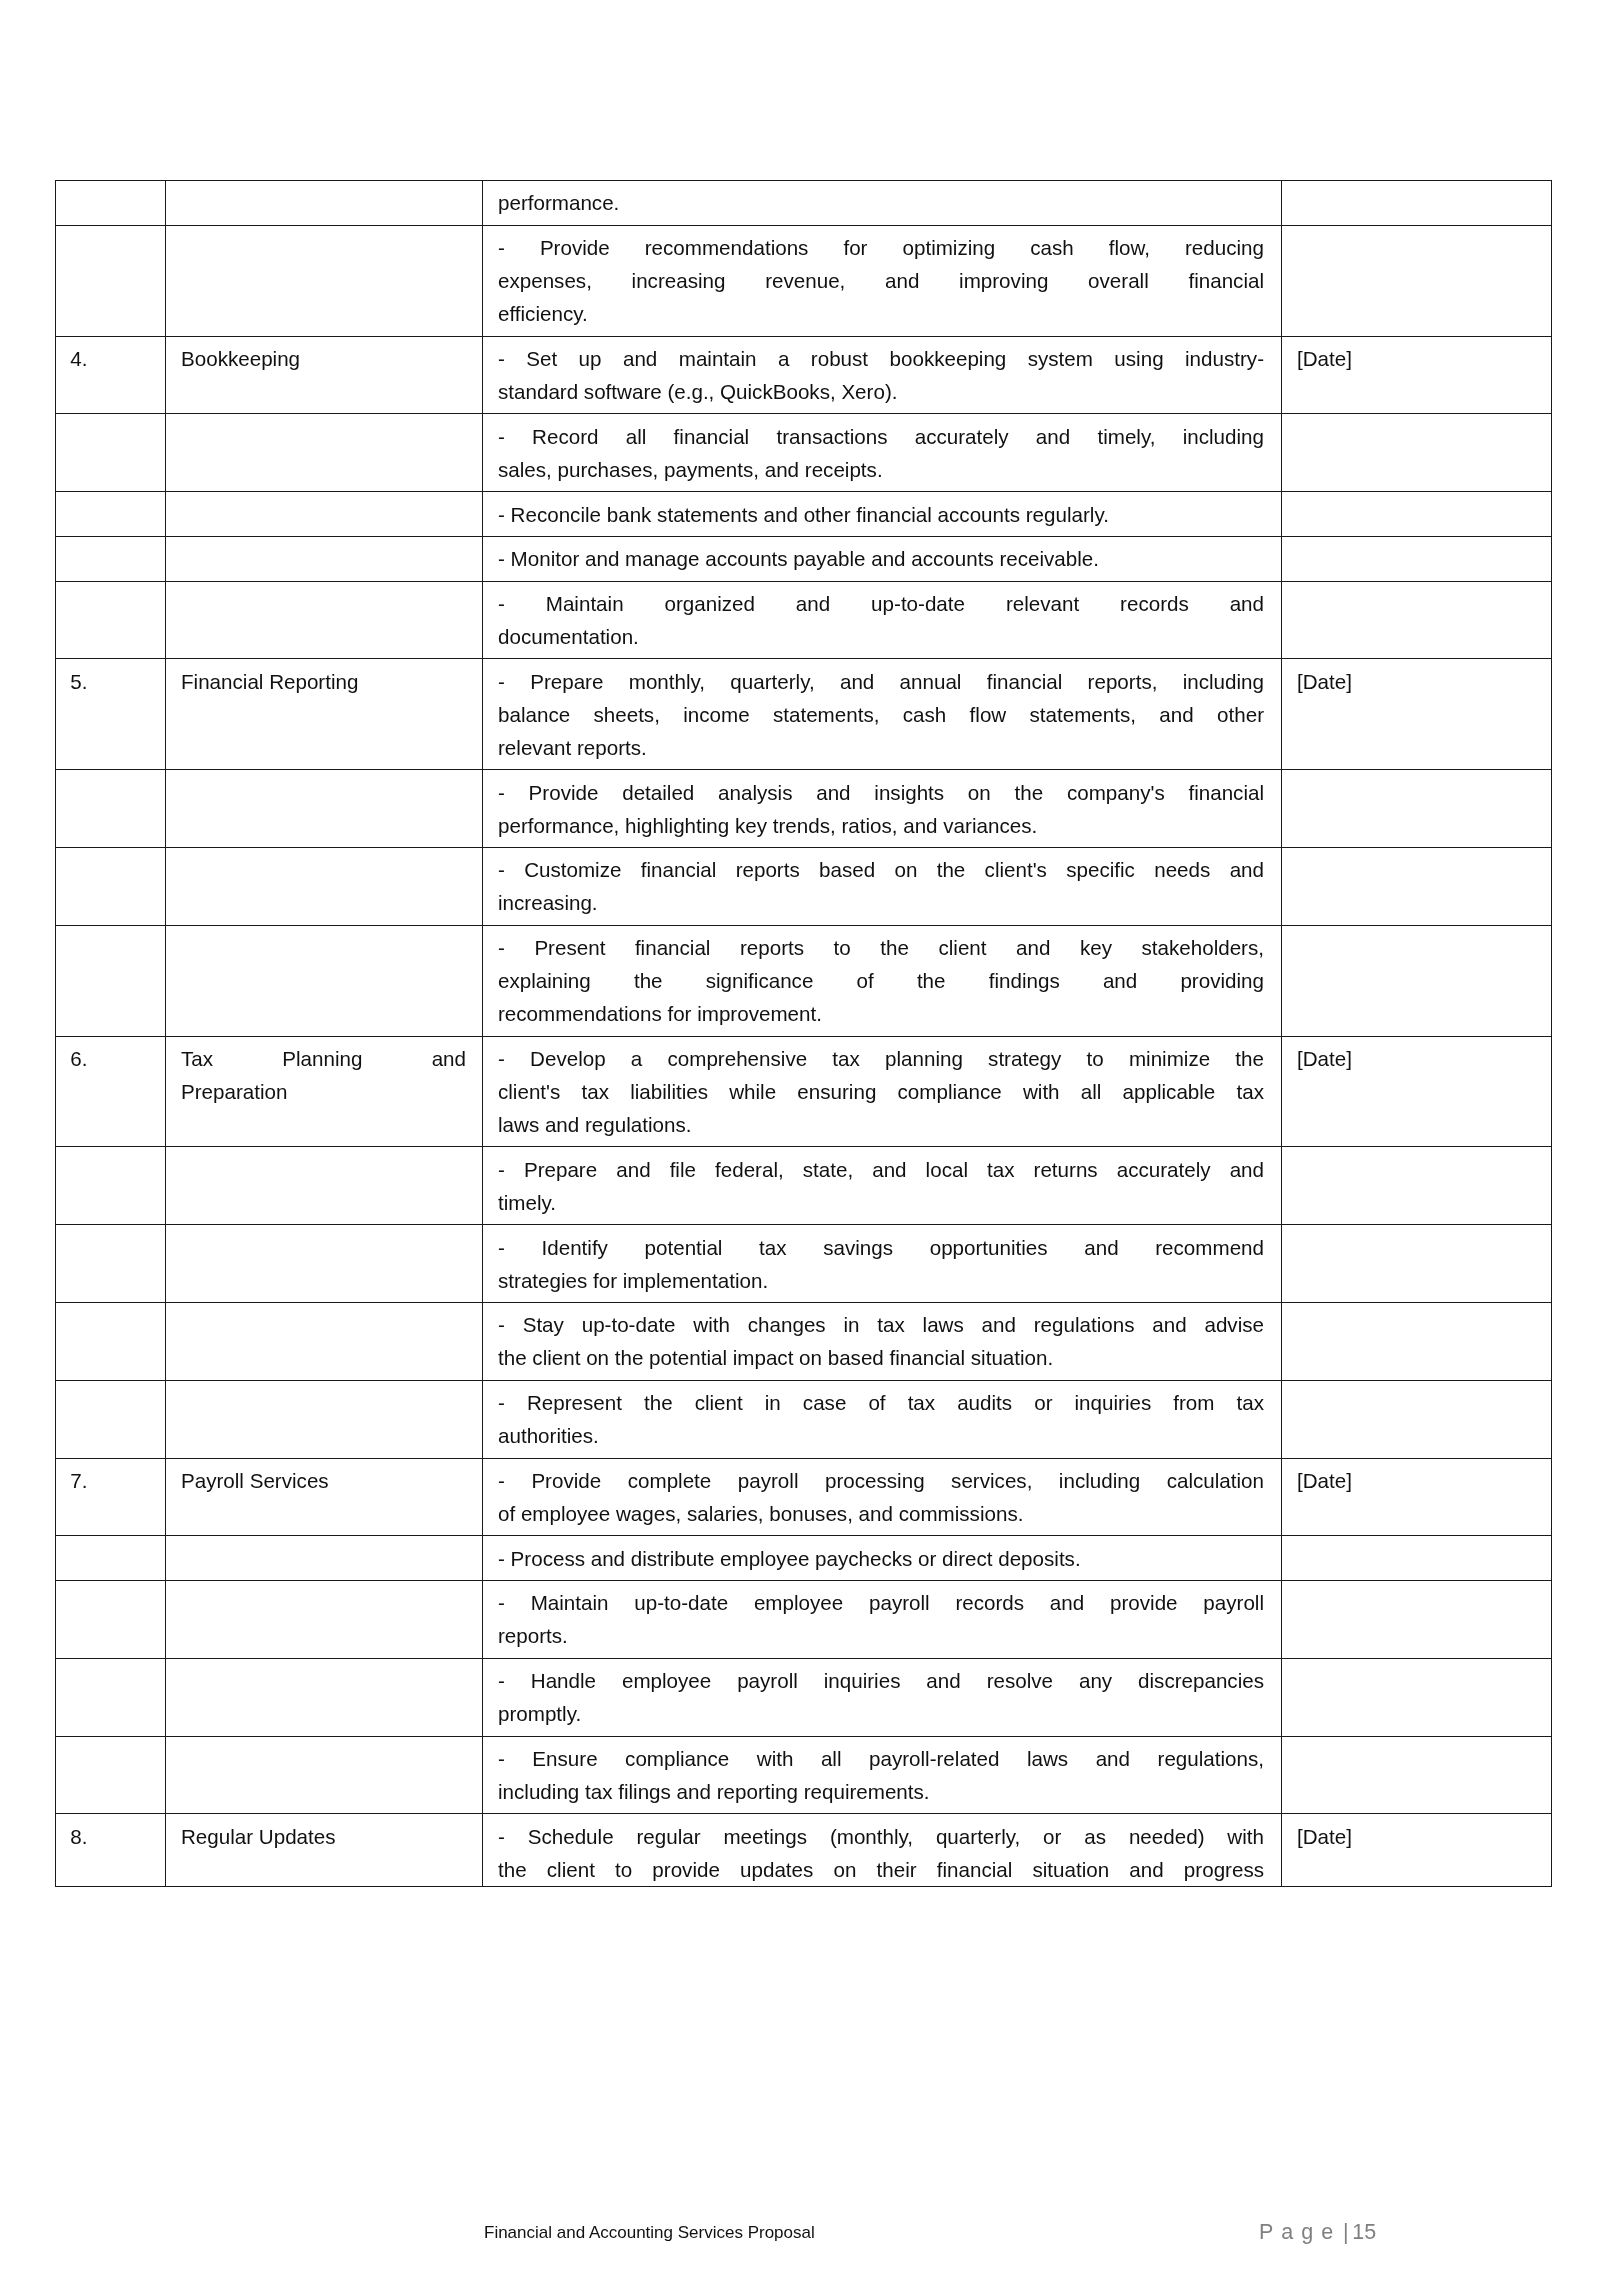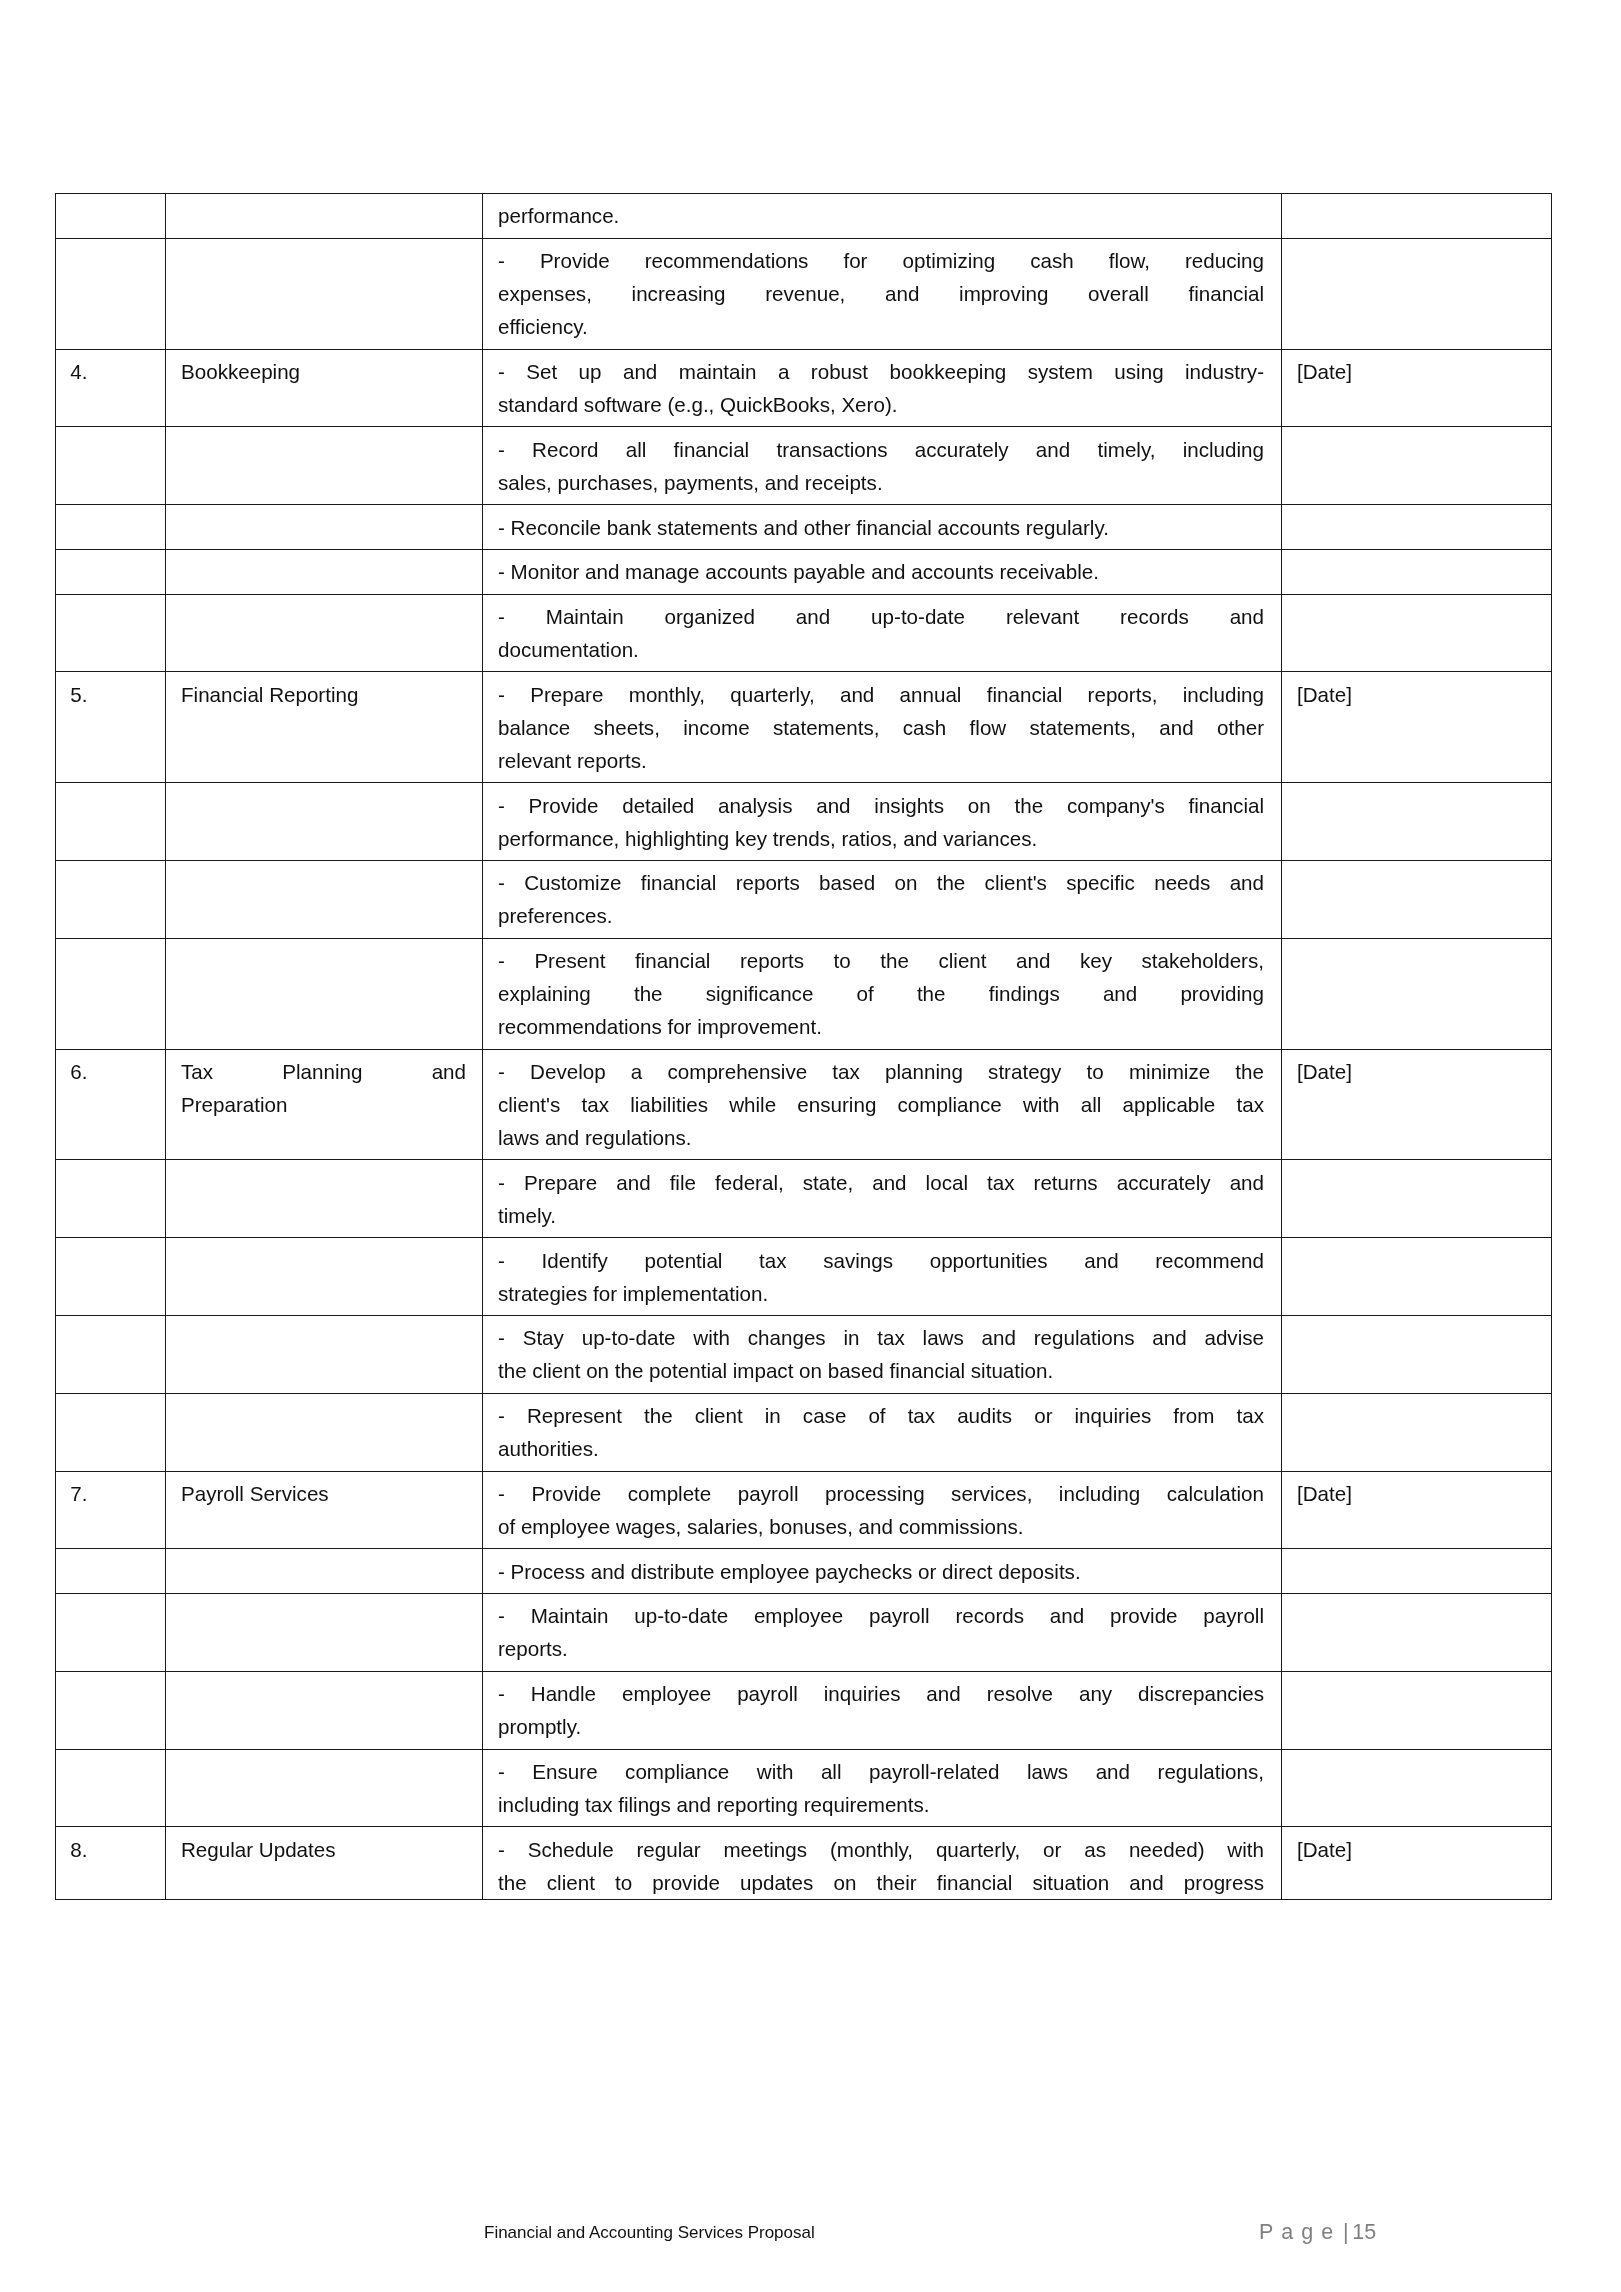--- a/index.html
+++ b/index.html
@@ -11,21 +11,21 @@
     width: 1622px;
     height: 2293px;
     position: relative;
     overflow: hidden;
     font-family: "Liberation Sans", sans-serif;
     color: #111111;
   }
   #service-table {
     position: absolute;
     left: 55px;
-    top: 193px;
+    top: 180px;
     width: 1497px;
     border-collapse: collapse;
     table-layout: fixed;
     border-radius: 16px;
   }
   #service-table col.c-num { width: 110px; }
   #service-table col.c-svc { width: 317px; }
   #service-table col.c-desc { width: 799px; }
   #service-table col.c-date { width: 270px; }
   #service-table td {
@@ -211,21 +211,21 @@
       </tr>
       <tr>
         <td class="num-cell">
           <span class="line">&nbsp;</span>
         </td>
         <td class="svc justify">
           <span class="line">&nbsp;</span>
         </td>
         <td class="desc justify">
           <span class="line">- Customize financial reports based on the client's specific needs and</span>
-          <span class="line final">preferences.</span>
+          <span class="line final">increasing.</span>
         </td>
         <td>
           <span class="line">&nbsp;</span>
         </td>
       </tr>
       <tr>
         <td class="num-cell">
           <span class="line">&nbsp;</span>
         </td>
         <td class="svc justify">

